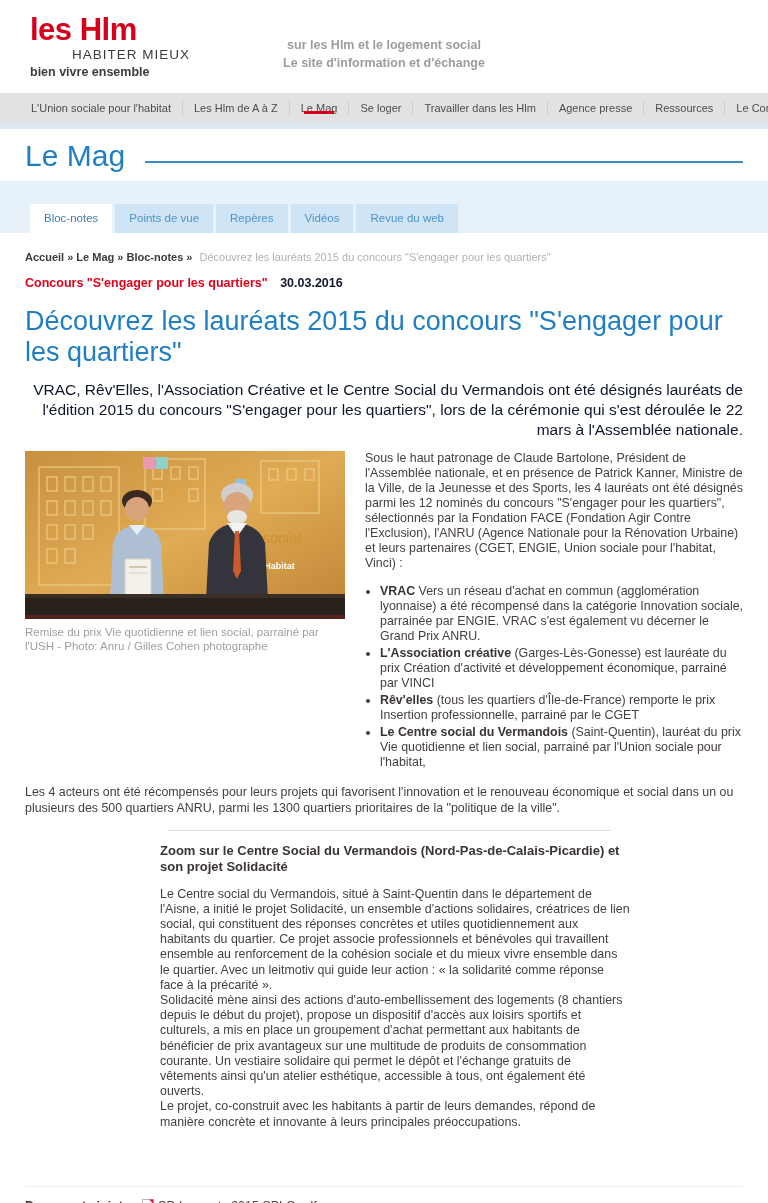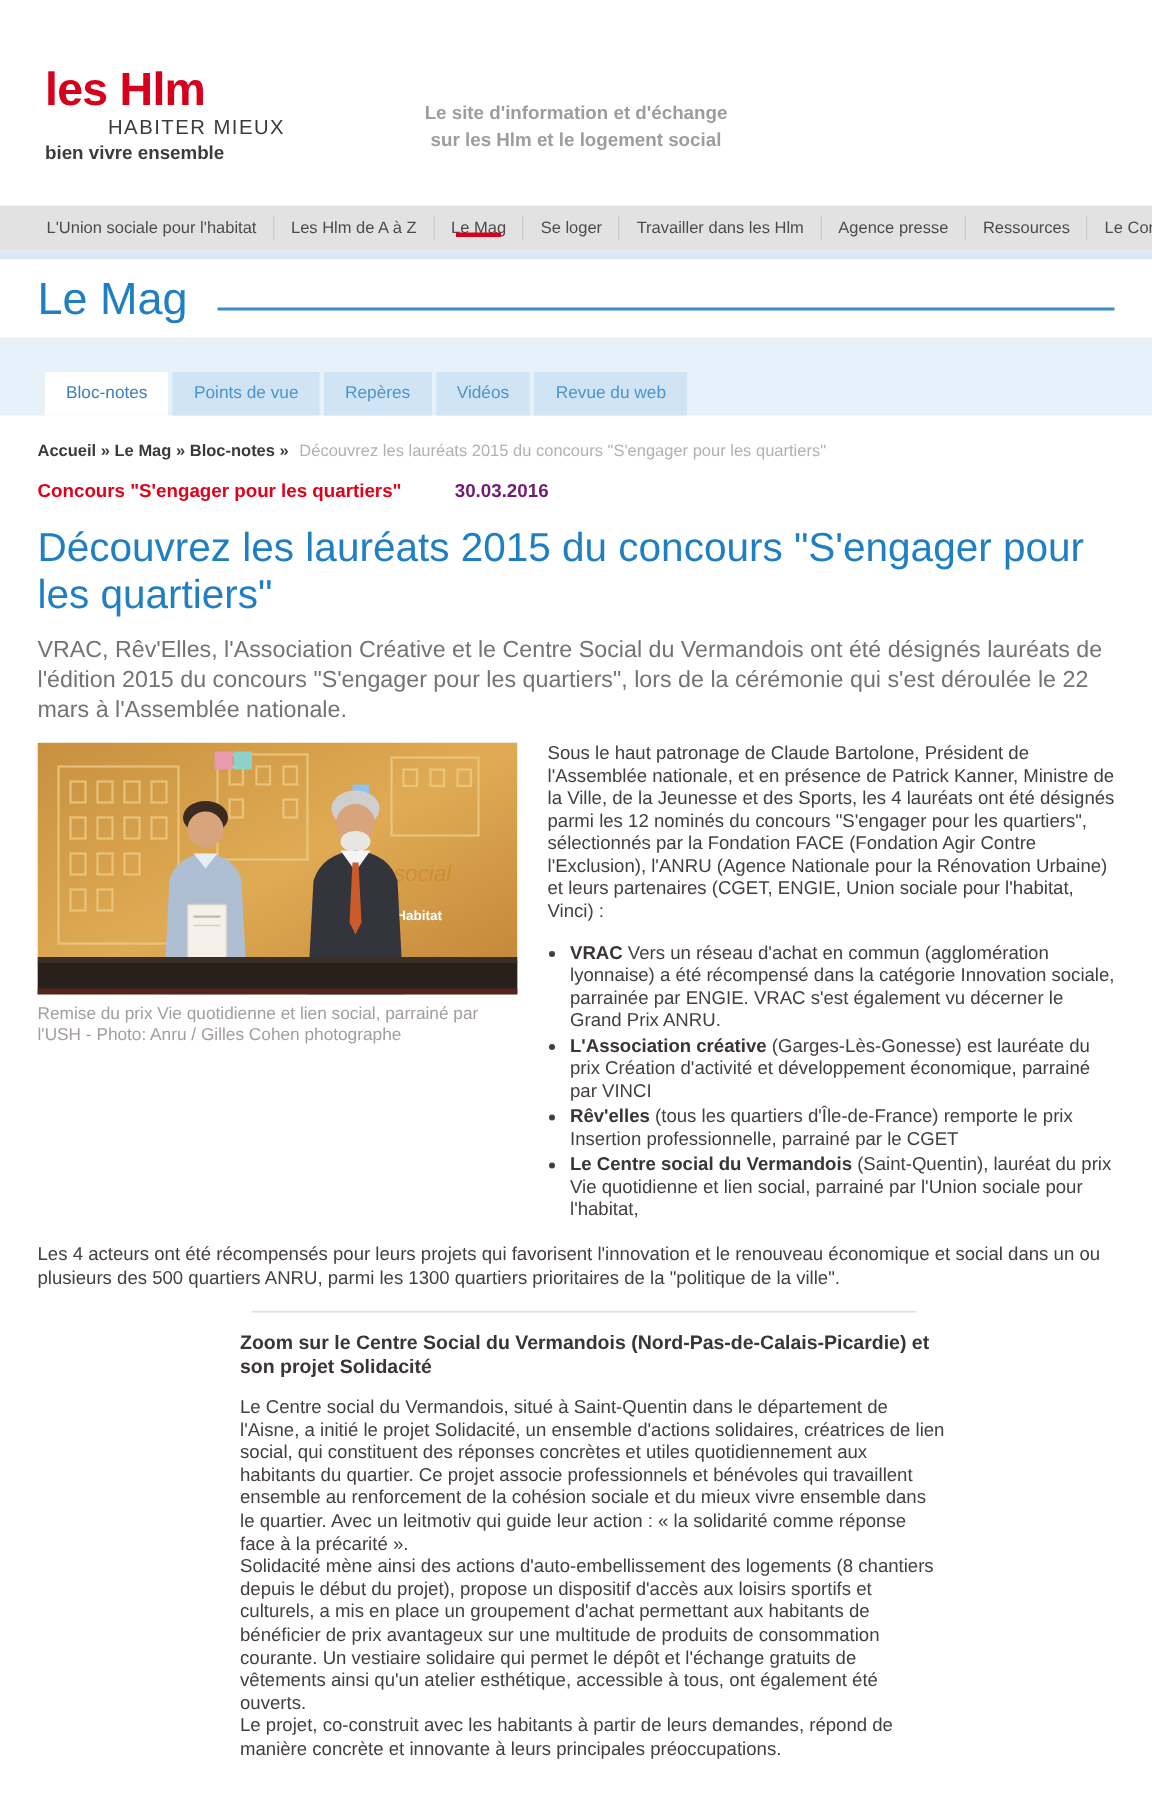--- a/index.html
+++ b/index.html
@@ -3,21 +3,21 @@
 <meta charset="utf-8">
 <style>
   * { box-sizing: border-box; }
   html,body { margin:0; padding:0; }
   body {
     width:768px; height:1203px; overflow:hidden;
     background:#fff; color:#453e3e;
     font-family:"Liberation Sans","DejaVu Sans",sans-serif;
   }
   
-  .header { position:relative; height:107px; background:#fff;margin-top:30px; }
+  .header { position:relative; height:93px; background:#fff; }
   .brand { position:absolute; left:30px; top:14px; line-height:1; }
   .brand-main { color:#d6001c; font-size:31px; font-weight:bold; letter-spacing:-0.5px; }
   .brand-sub { color:#3c3c3c; font-size:13.5px; letter-spacing:1px; margin:3px 0 0 42px; }
   .brand-tag { color:#3c3c3c; font-size:12.5px; font-weight:bold; margin-top:4px; }
   .tagline { position:absolute; left:50%; top:36px; transform:translateX(-50%);
     color:#9d9d9d; font-size:12.5px; font-weight:bold; text-align:center; line-height:1.45; width:260px; }
   .ush { position:absolute; right:22px; top:16px; display:flex; align-items:center; gap:8px; }
   .ush-text { color:#8b8b8b; font-size:11px; font-weight:bold; letter-spacing:1px; line-height:1.3; }
   
   .nav { height:30px; background:#e2e2e2; display:flex; align-items:center; padding:0 10px 0 20px; }
@@ -35,25 +35,25 @@
   .tab { height:29px; line-height:29px; padding:0 14px; margin-right:3px;
     background:#cfe4f4; color:#4f94c9; font-size:11.5px; cursor:pointer; }
   .tab.active { background:#fff; color:#3d7fb5; }
   
   .content { padding:0 25px; }
   .breadcrumb { margin-top:18px; font-size:11px; }
   .crumb-path { color:#3a3a3a; font-weight:bold; cursor:pointer; }
   .crumb-current { color:#b5b0b0; margin-left:4px; }
   .meta-row { margin-top:13px; font-size:12.5px; font-weight:bold; }
   .category { color:#e2001a; cursor:pointer; }
-  .date { color:#701a75; margin-left:32px; }
+  .date { color:#0f172a; margin-left:9px; }
   
   .article-title { color:#1f7fc2; font-size:27px; font-weight:500; line-height:1.15;
     margin:16px 0 0 0; max-width:700px; }
-  .lead { font-size:15.5px; line-height:1.3; color:#737373; margin-top:12px; }
+  .lead { font-size:15.5px; line-height:1.3; color:#0f172a; margin-top:12px;text-align:right; }
   .cols { display:flex; margin-top:10px; }
   .col-left { width:320px; flex:0 0 320px; }
   .photo { width:320px; height:168px; display:block; }
   .caption { color:#a39d9d; font-size:11.5px; line-height:1.25; margin-top:6px; }
   .col-right { margin-left:20px; font-size:12.4px; line-height:15px; }
   .col-right p { margin:0; }
   .bullets { margin:13px 0 0 0; padding:0 0 0 15px; }
   .bullets li { margin-bottom:2px; }
   .bullets b { color:#3a3434; }
   .after-para { font-size:12.4px; line-height:16px; margin-top:12px; }
@@ -70,22 +70,22 @@
 </head>
 <body>
 
 <div class="header">
   <div class="brand">
     <div class="brand-main">les Hlm</div>
     <div class="brand-sub">HABITER MIEUX</div>
     <div class="brand-tag">bien vivre ensemble</div>
   </div>
   <div class="tagline">
+    <div>sur les Hlm et le logement social</div>
     <div>Le site d'information et d'échange</div>
-    <div>sur les Hlm et le logement social</div>
   </div>
 </div>
 
 <div class="nav">
   <div class="nav-item">L'Union sociale pour l'habitat</div>
   <div class="nav-item">Les Hlm de A à Z</div>
   <div class="nav-item active">Le Mag</div>
   <div class="nav-item">Se loger</div>
   <div class="nav-item">Travailler dans les Hlm</div>
   <div class="nav-item">Agence presse</div>

